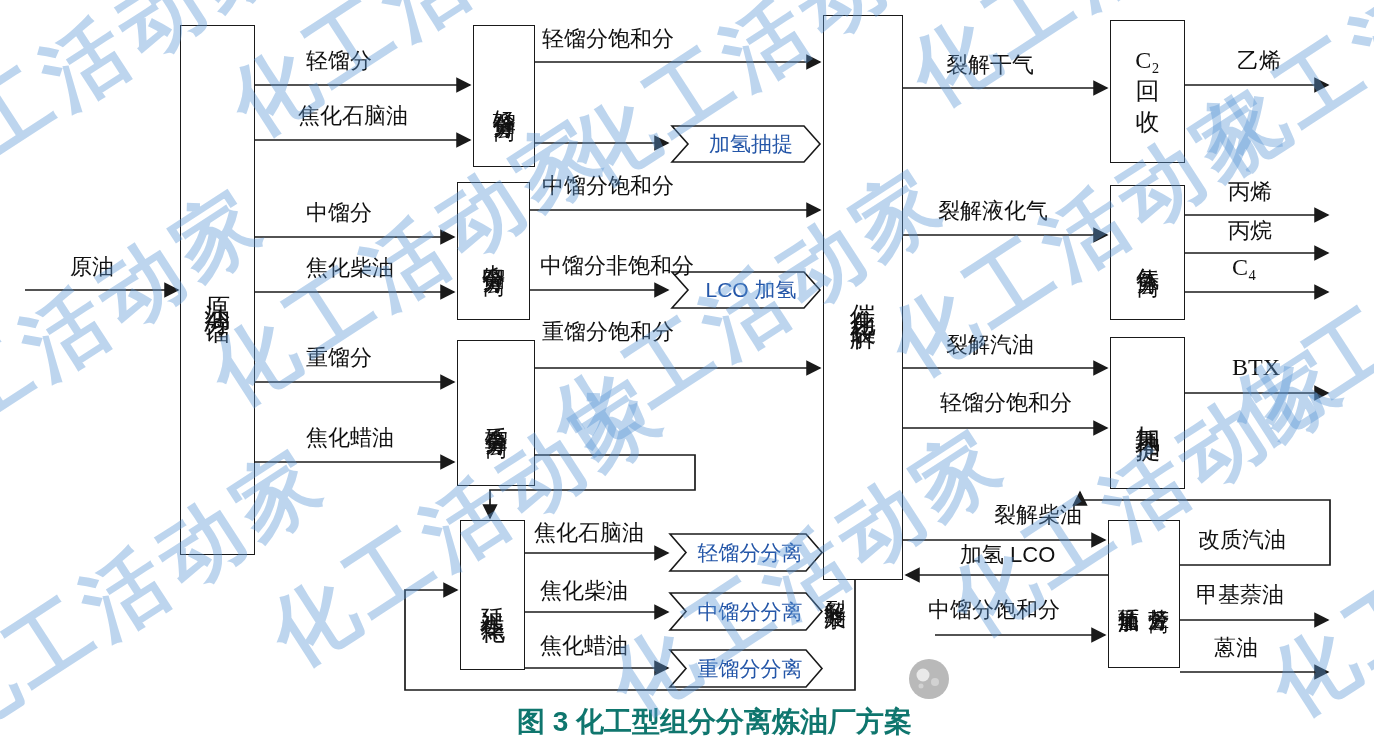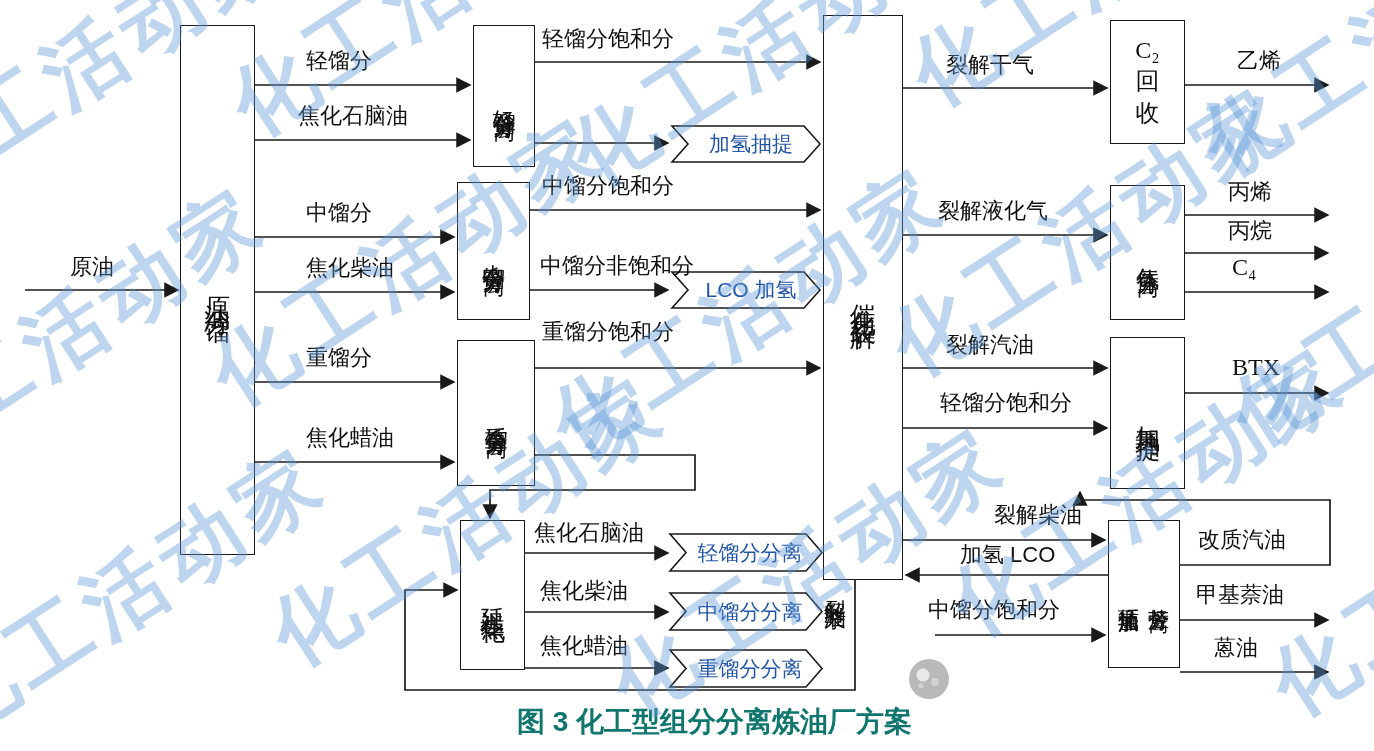--- a/index.html
+++ b/index.html
@@ -105,21 +105,21 @@
   </div>
   <div class="box" style="left:457px;top:340px;width:78px;height:146px;">
     <div class="vtext vtight">重馏分分离</div>
   </div>
   <div class="box" style="left:460px;top:520px;width:65px;height:150px;">
     <div class="vtext">延迟焦化</div>
   </div>
   <div class="box" style="left:823px;top:15px;width:80px;height:565px;">
     <div class="vtext vwide">催化裂解</div>
   </div>
-  <div class="box" style="left:1110px;top:20px;width:75px;height:124px;">
+  <div class="box" style="left:1110px;top:20px;width:75px;height:143px;">
     <div class="colstack latin">
       <span>C₂</span>
       <span>回</span>
       <span>收</span>
     </div>
   </div>
   <div class="box" style="left:1110px;top:185px;width:75px;height:135px;">
     <div class="vtext vtight">气体分离</div>
   </div>
   <div class="box" style="left:1110px;top:337px;width:75px;height:152px;">

